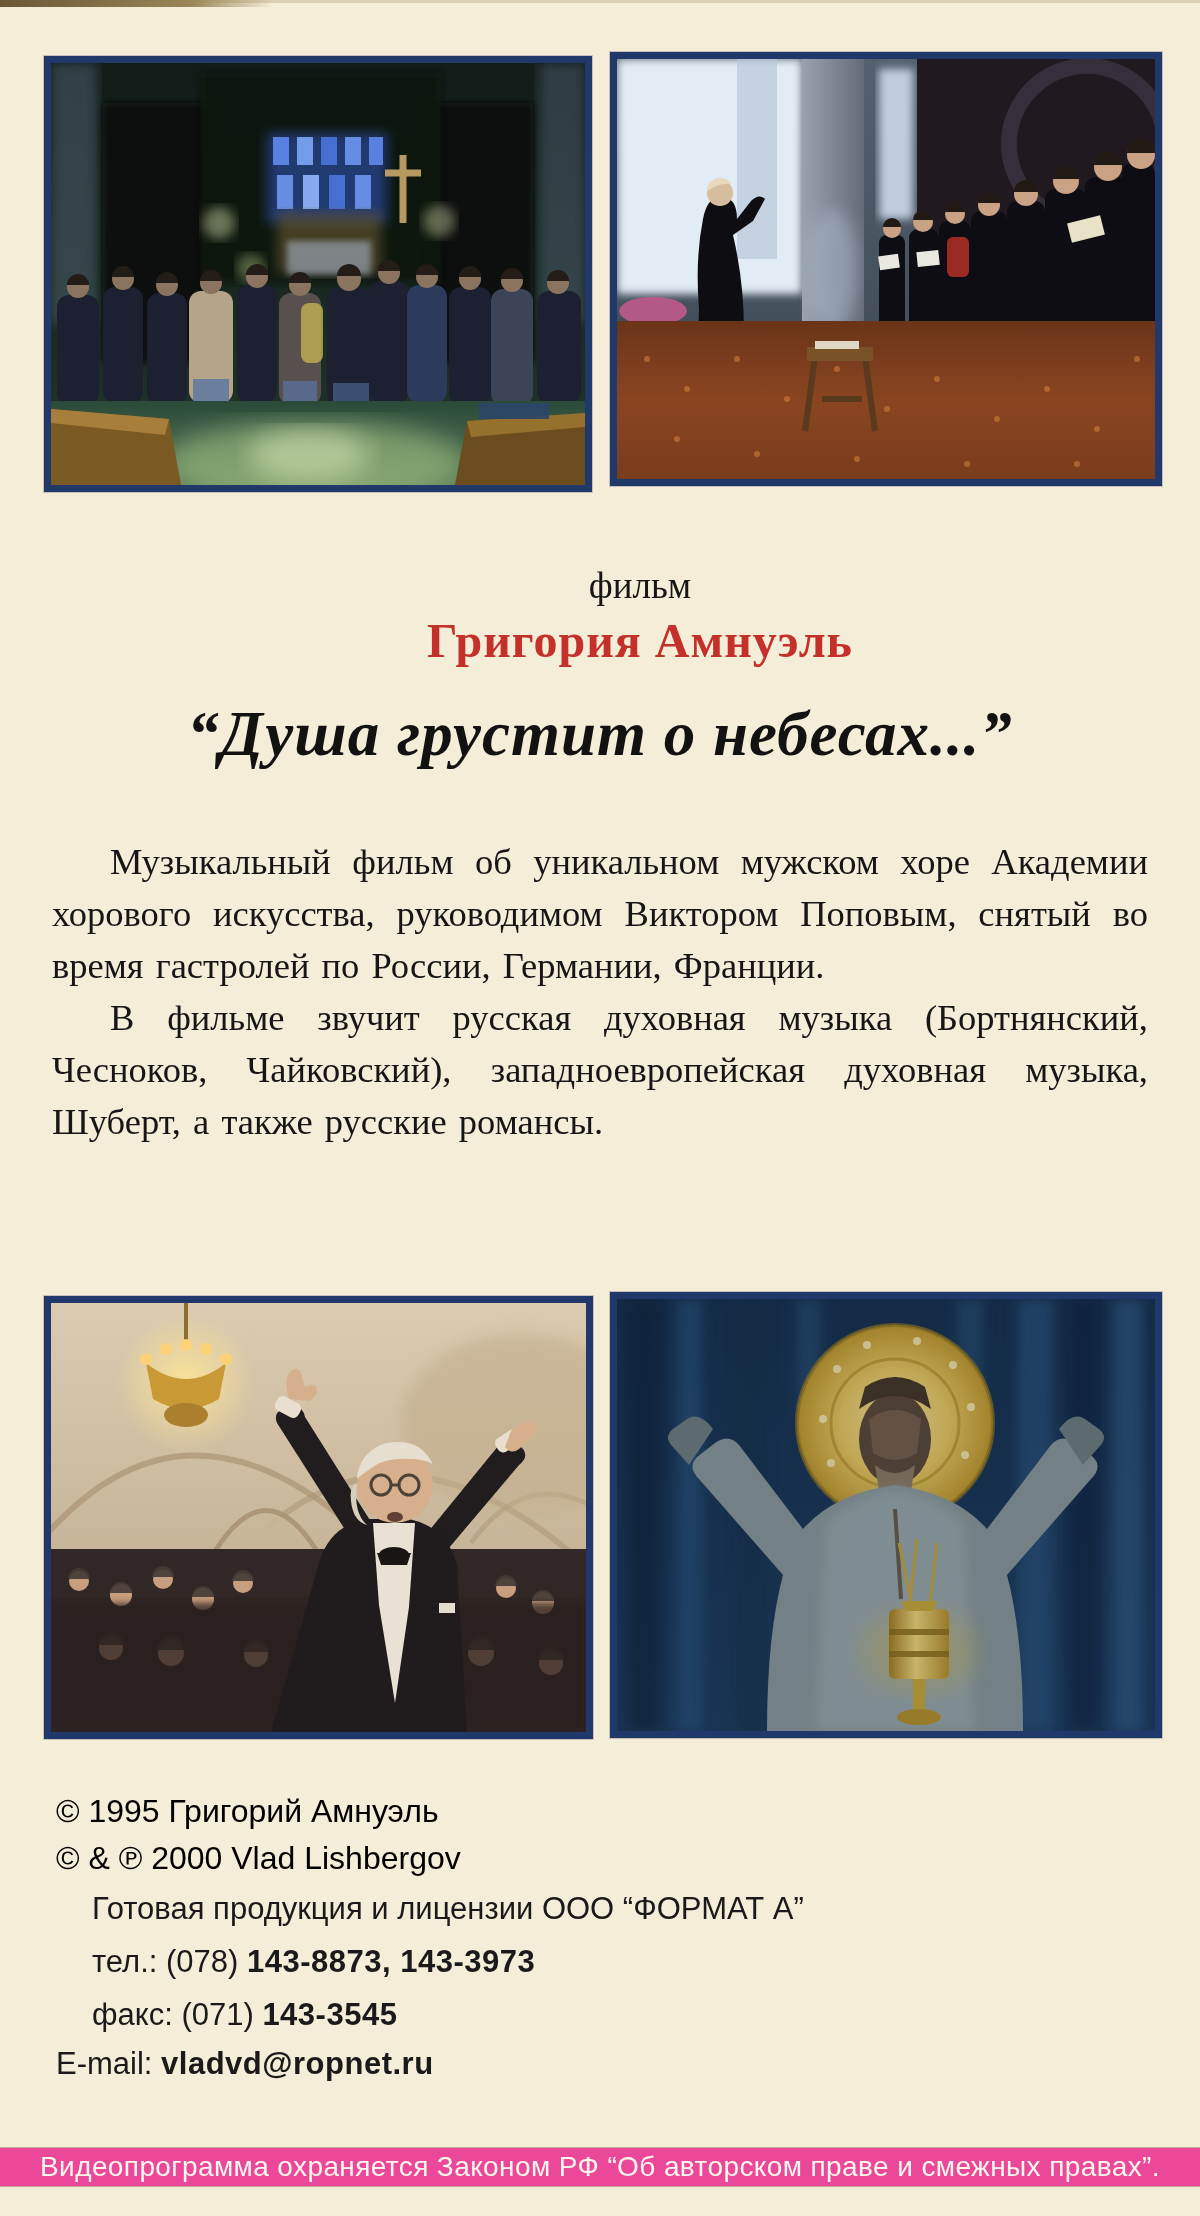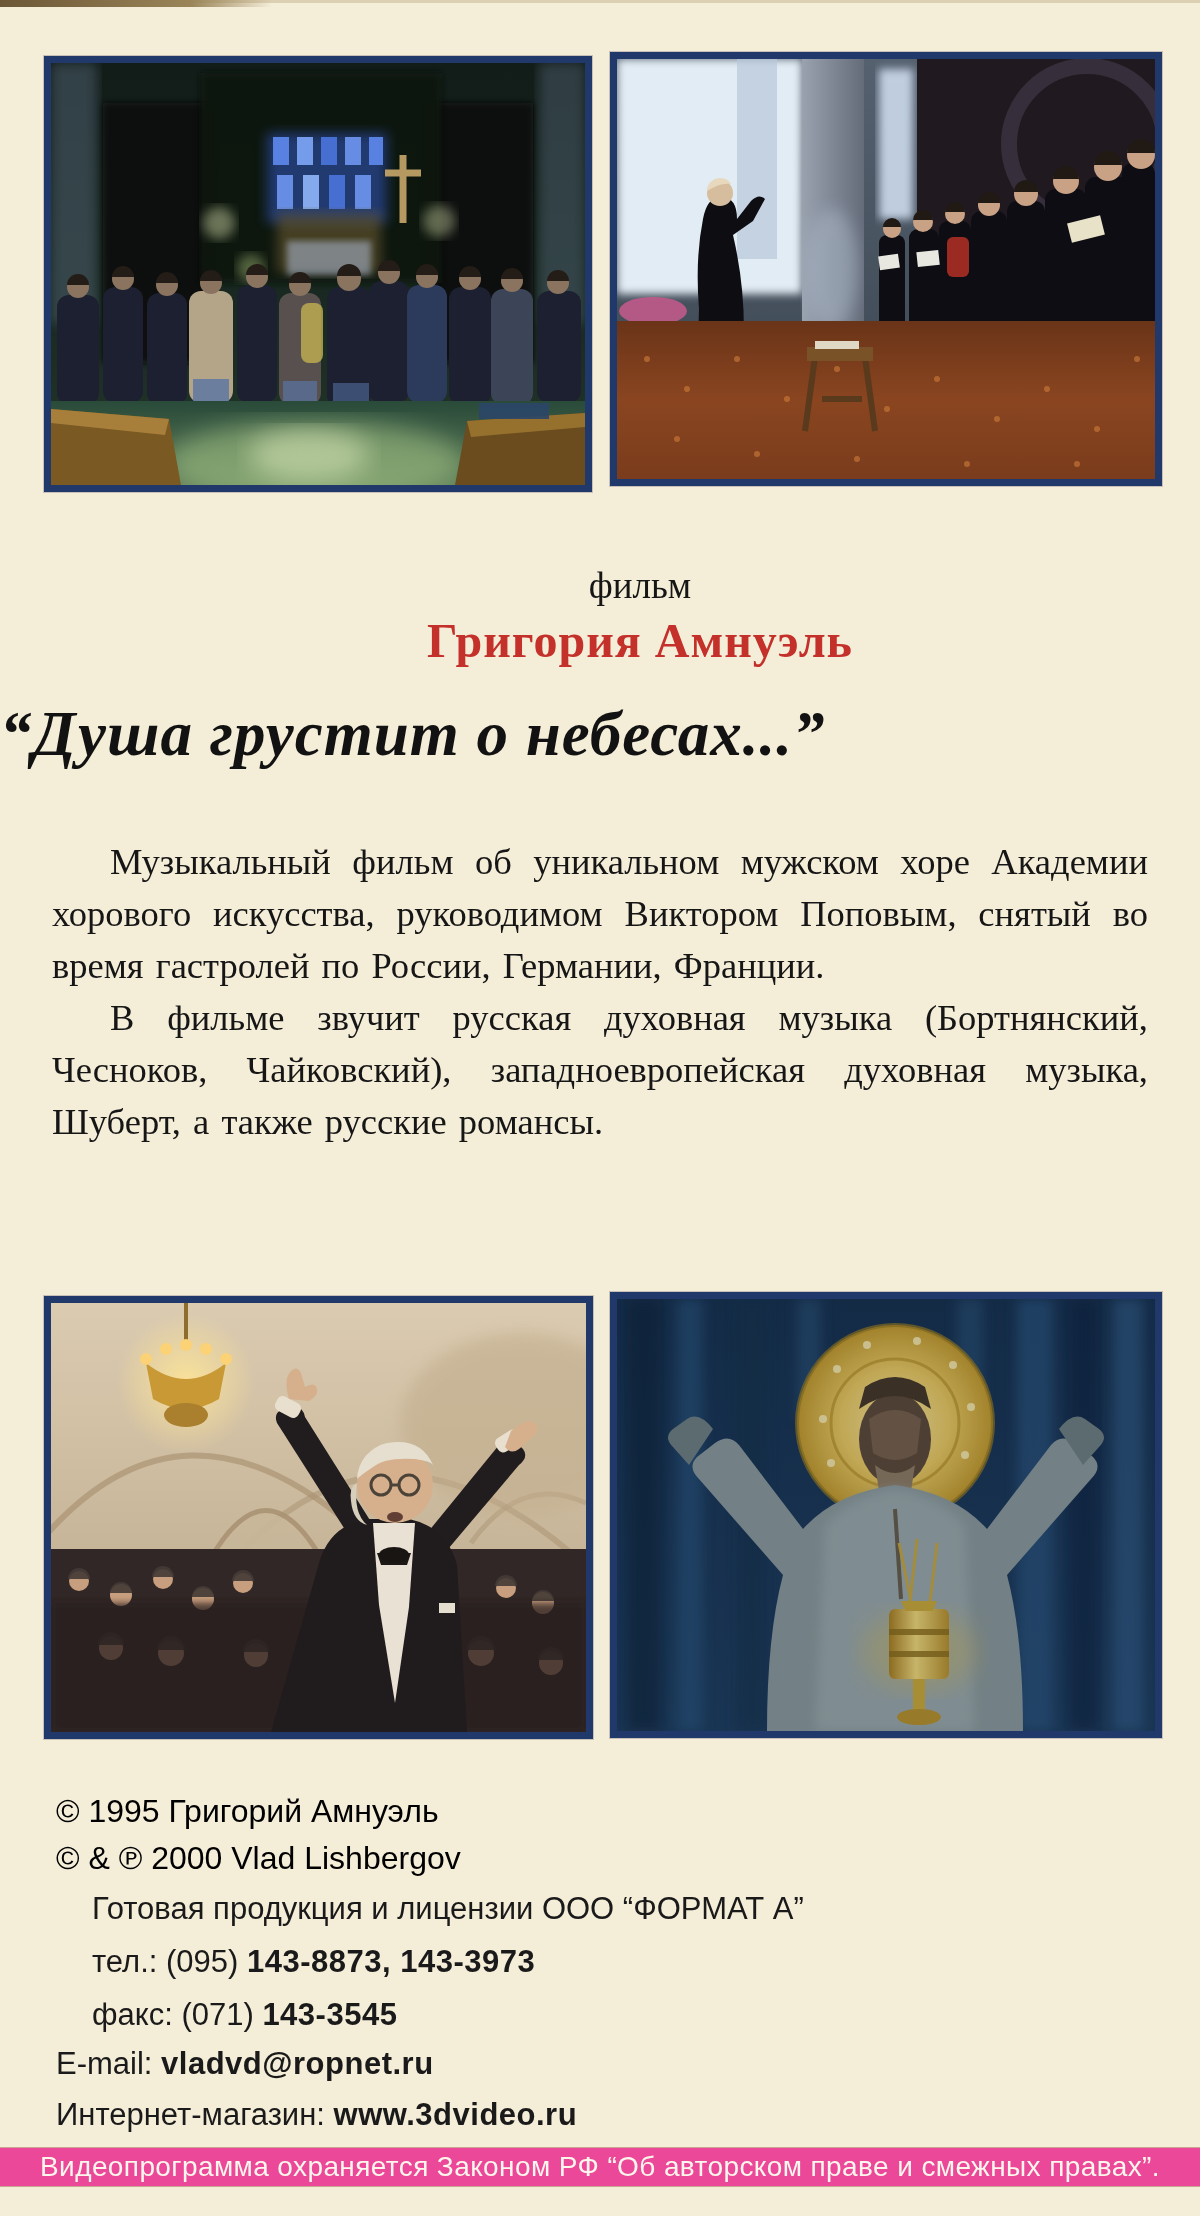--- a/index.html
+++ b/index.html
@@ -38,21 +38,21 @@
   .credit{
     position:absolute;top:566px;left:0;width:100%;text-align:center;padding-left:40px;
   }
   .film-label{font-size:37px;line-height:40px;color:#161616;}
   .director{
     font-size:48px;line-height:54px;font-weight:bold;color:#c4302a;margin-top:8px;
     letter-spacing:1px;
   }
   
   .main-title{
-    position:absolute;top:698px;left:0;width:100%;text-align:left;
+    position:absolute;top:698px;left:0;width:100%;text-align:center;
     font-size:63px;font-weight:bold;font-style:italic;color:#121212;
     letter-spacing:1px;
   }
   
   .synopsis{
     position:absolute;left:52px;top:836px;width:1096px;
     font-size:36.5px;line-height:52px;text-align:justify;
     color:#161616;
   }
   .synopsis p{margin:0;text-indent:58px;word-spacing:3px;hyphens:manual;}
@@ -515,26 +515,25 @@
     </svg>
   </div>
 
   <div class="copyright sans">
     <div>© 1995 Григорий Амнуэль</div>
     <div>© &amp; ℗ 2000 Vlad Lishbergov</div>
   </div>
 
   <div class="contacts-a sans">
     <div>Готовая продукция и лицензии ООО “ФОРМАТ А”</div>
-    <div><span>тел.: (095) </span><strong>143-8873, 143-3973</strong></div>
+    <div><span>тел.: (078) </span><strong>143-8873, 143-3973</strong></div>
     <div><span>факс: (071) </span><strong>143-3545</strong></div>
   </div>
 
   <div class="contacts-b sans">
     <div><span>E-mail: </span><strong>vladvd@ropnet.ru</strong></div>
-    <div><span>Интернет-магазин: </span><strong>www.3dvideo.ru</strong></div>
   </div>
 
   <div class="legal-banner sans">
     <span>Видеопрограмма охраняется Законом  РФ “Об авторском праве и смежных правах”.</span>
   </div>
 
 </div>
 
 </body></html>

